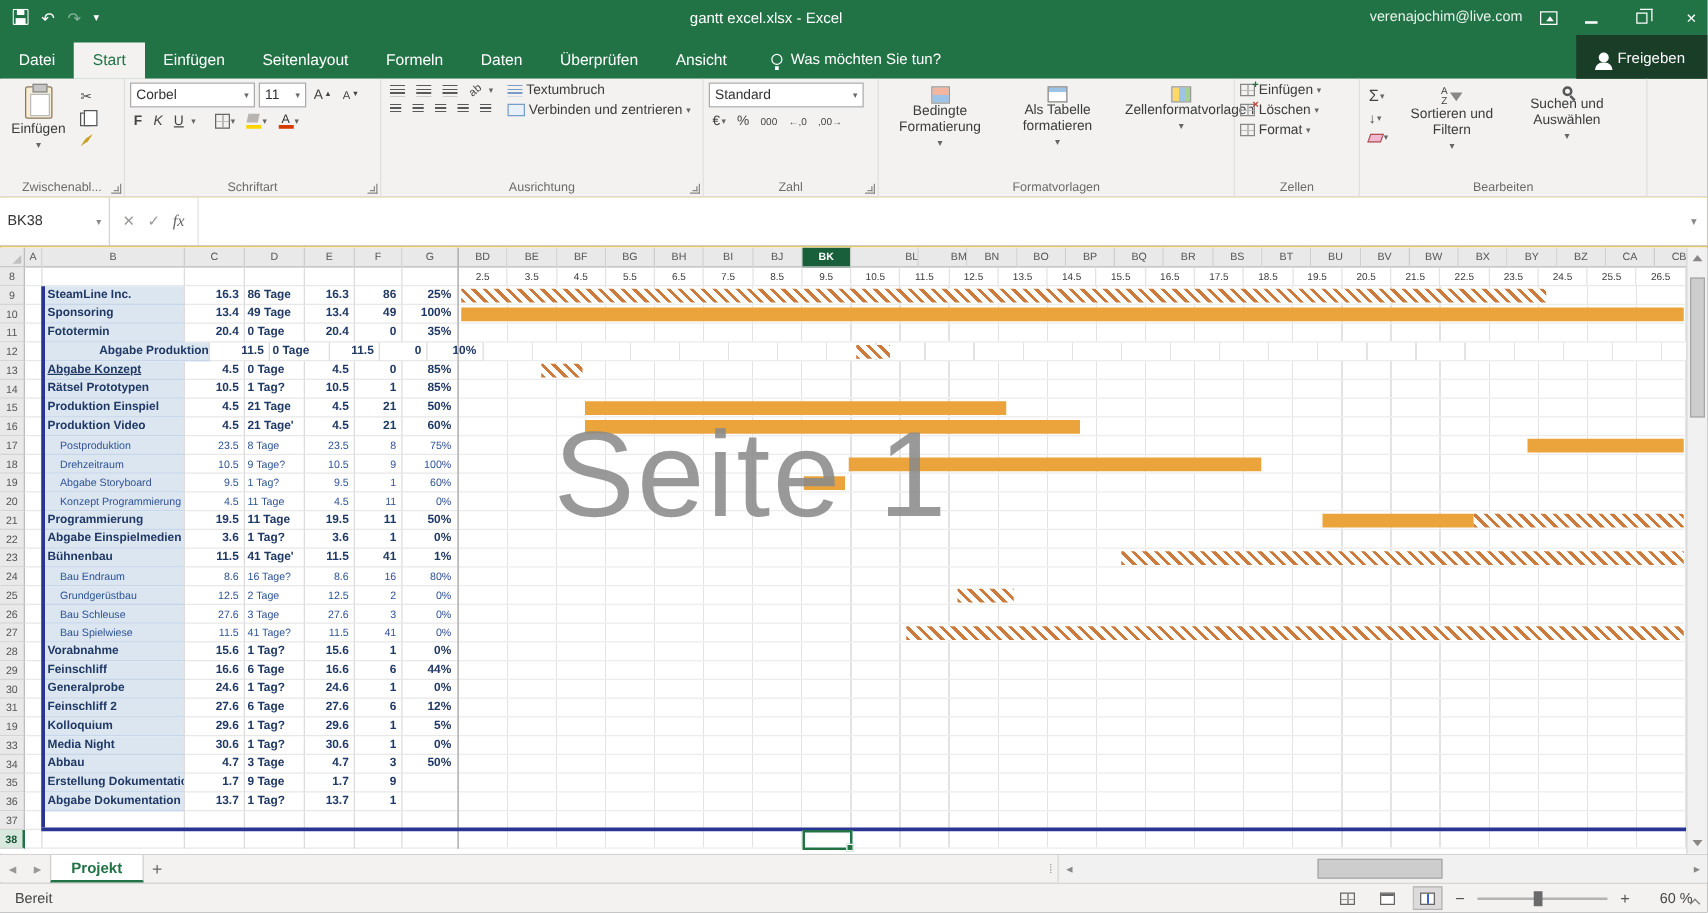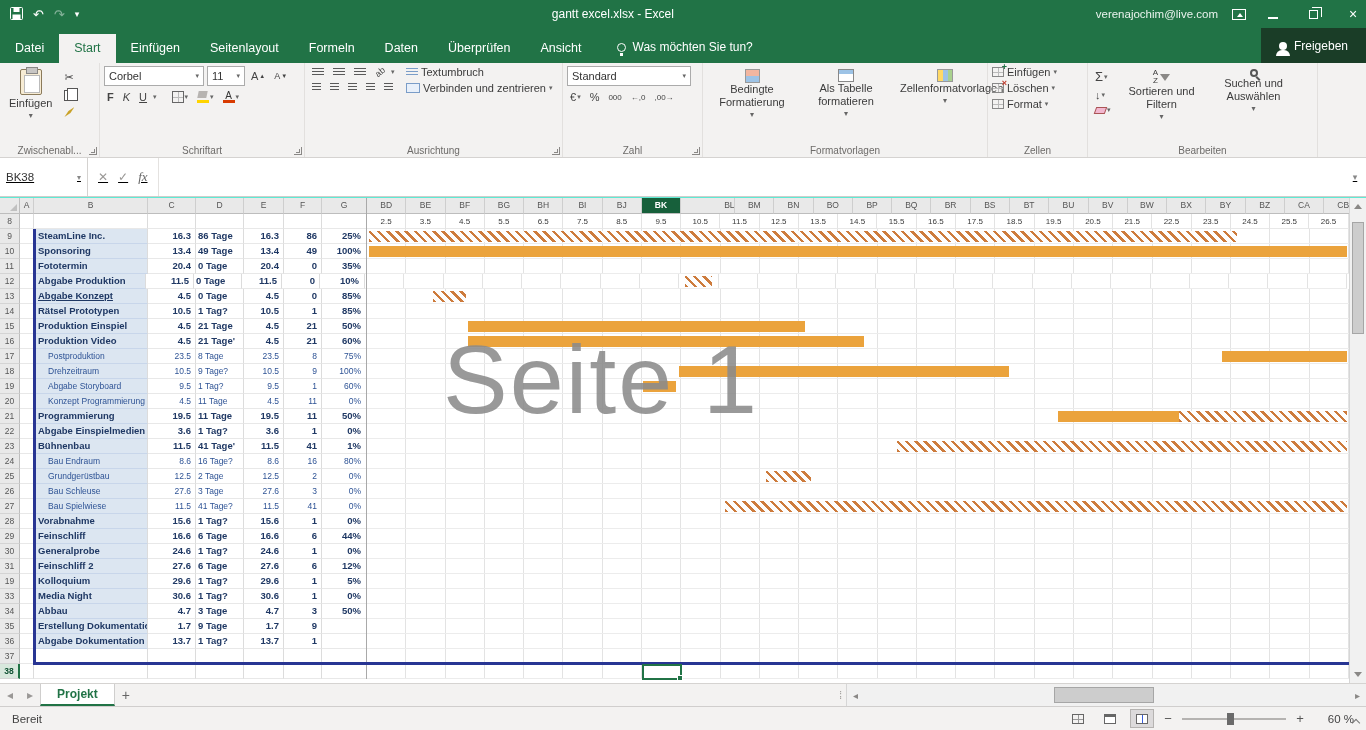--- a/index.html
+++ b/index.html
@@ -76,21 +76,21 @@
   .sigma { font-size:13px; color:#444; }
   .ic-eraser { display:inline-block; width:11px; height:7px; background:#f2b8d0; border:1px solid #a55; transform:skewX(-20deg); }
   .funnel { display:inline-block; width:0; height:0; border-left:5px solid transparent; border-right:5px solid transparent; border-top:7px solid #8a8886; }
   .ic-mag { display:inline-block; width:8px; height:8px; border:2px solid #555; border-radius:50%; position:relative; }
   .ic-mag::after { content:""; position:absolute; left:5px; top:5px; width:2px; height:5px; background:#555; transform:rotate(-45deg); }
   .two { line-height:1.2; text-align:center; }
   .collapse-ribbon { position:absolute; right:6px; bottom:4px; width:8px; height:8px; }
   .collapse-ribbon::before { content:""; position:absolute; left:1px; top:2px; width:5px; height:5px; border-left:1px solid #777; border-top:1px solid #777; transform:rotate(45deg); }
 
   
-  .fxwrap { height:40px; background:#5eead4;text-decoration:underline; }
+  .fxwrap { height:40px; background:#eab308; }
   .fxrow { height:39px; background:#fff; border-bottom:1px solid #cfcdcb; display:flex; align-items:stretch; }
   .namebox { width:88px; border-right:1px solid #d4d2d0; display:flex; align-items:center; justify-content:space-between; padding:0 6px; font-size:11.5px; color:#333; }
   .nb-dd { color:#888; font-size:8px; }
   .fxbtns { display:flex; align-items:center; gap:10px; padding:0 10px; border-right:1px solid #e4e2e0; color:#9a9896; font-size:12px; }
   .fxsym { font-family:"Liberation Serif", serif; font-style:italic; color:#666; font-size:13px; }
   .fxinput { flex:1; }
   .fx-expand { width:22px; display:flex; align-items:center; justify-content:center; color:#888; font-size:9px; }
 
   
   .sheet { position:relative; width:1366px; height:485px; background:#fff; overflow:hidden; }
@@ -438,21 +438,21 @@
       <div class="ch" style="width: 45px;">G</div>
       <div class="ch" style="width: 39.28px;">BD</div>
       <div class="ch" style="width: 39.28px;">BE</div>
       <div class="ch" style="width: 39.28px;">BF</div>
       <div class="ch" style="width: 39.28px;">BG</div>
       <div class="ch" style="width: 39.28px;">BH</div>
       <div class="ch" style="width: 39.28px;">BI</div>
       <div class="ch" style="width: 39.28px;">BJ</div>
       <div class="ch sel" style="width: 39.28px;">BK</div>
       <div class="ch" style="width: 54px; padding-left: 43px;">BL</div>
-      <div class="ch" style="width: 39.28px;">BM</div>
+      <div class="ch" style="width: 39.28px; text-align: right;">BM</div>
       <div class="ch" style="width: 39.28px;">BN</div>
       <div class="ch" style="width: 39.28px;">BO</div>
       <div class="ch" style="width: 39.28px;">BP</div>
       <div class="ch" style="width: 39.28px;">BQ</div>
       <div class="ch" style="width: 39.28px;">BR</div>
       <div class="ch" style="width: 39.28px;">BS</div>
       <div class="ch" style="width: 39.28px;">BT</div>
       <div class="ch" style="width: 39.28px;">BU</div>
       <div class="ch" style="width: 39.28px;">BV</div>
       <div class="ch" style="width: 39.28px;">BW</div>
@@ -557,21 +557,21 @@
         <div class="c cB data" style="width: 114px;">Fototermin</div>
         <div class="c cC data" style="width: 48px;">20.4</div>
         <div class="c cD data" style="width: 48px;">0 Tage</div>
         <div class="c cE data" style="width: 40px;">20.4</div>
         <div class="c cF data" style="width: 38px;">0</div>
         <div class="c cG data" style="width: 45px;">35%</div>
         <div class="chartstrip" style="background-image: repeating-linear-gradient(90deg, transparent 0px, transparent 38.28px, rgb(227, 227, 227) 38.28px, rgb(227, 227, 227) 39.28px);"></div>
       </div>
       <div class="row">
         <div class="c cA data" style="width: 14px;"></div>
-        <div class="c cB data" style="width: 112px;">Abgabe Produktion</div>
+        <div class="c cB data" style="width: 134px; text-align: right;">Abgabe Produktion</div>
         <div class="c cC data" style="width: 48px;">11.5</div>
         <div class="c cD data" style="width: 48px;">0 Tage</div>
         <div class="c cE data" style="width: 40px;">11.5</div>
         <div class="c cF data" style="width: 38px;">0</div>
         <div class="c cG data" style="width: 45px;">10%</div>
         <div class="chartstrip" style="background-image: repeating-linear-gradient(90deg, transparent 0px, transparent 38.28px, rgb(227, 227, 227) 38.28px, rgb(227, 227, 227) 39.28px);"></div>
       </div>
       <div class="row">
         <div class="c cA data" style="width: 14px;"></div>
         <div class="c cB data" style="width: 114px; text-decoration: underline;">Abgabe Konzept</div>

